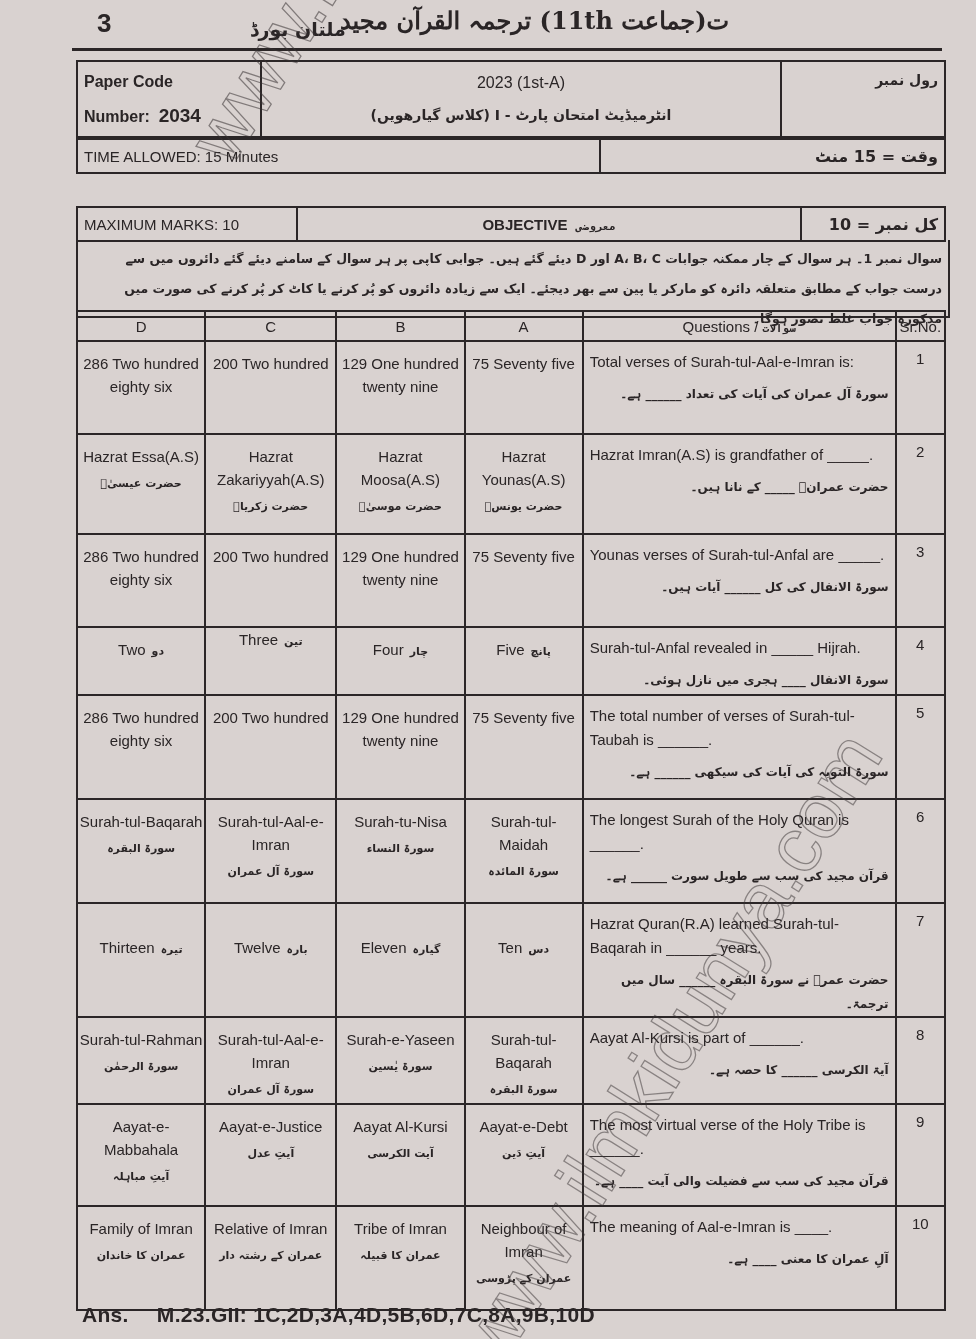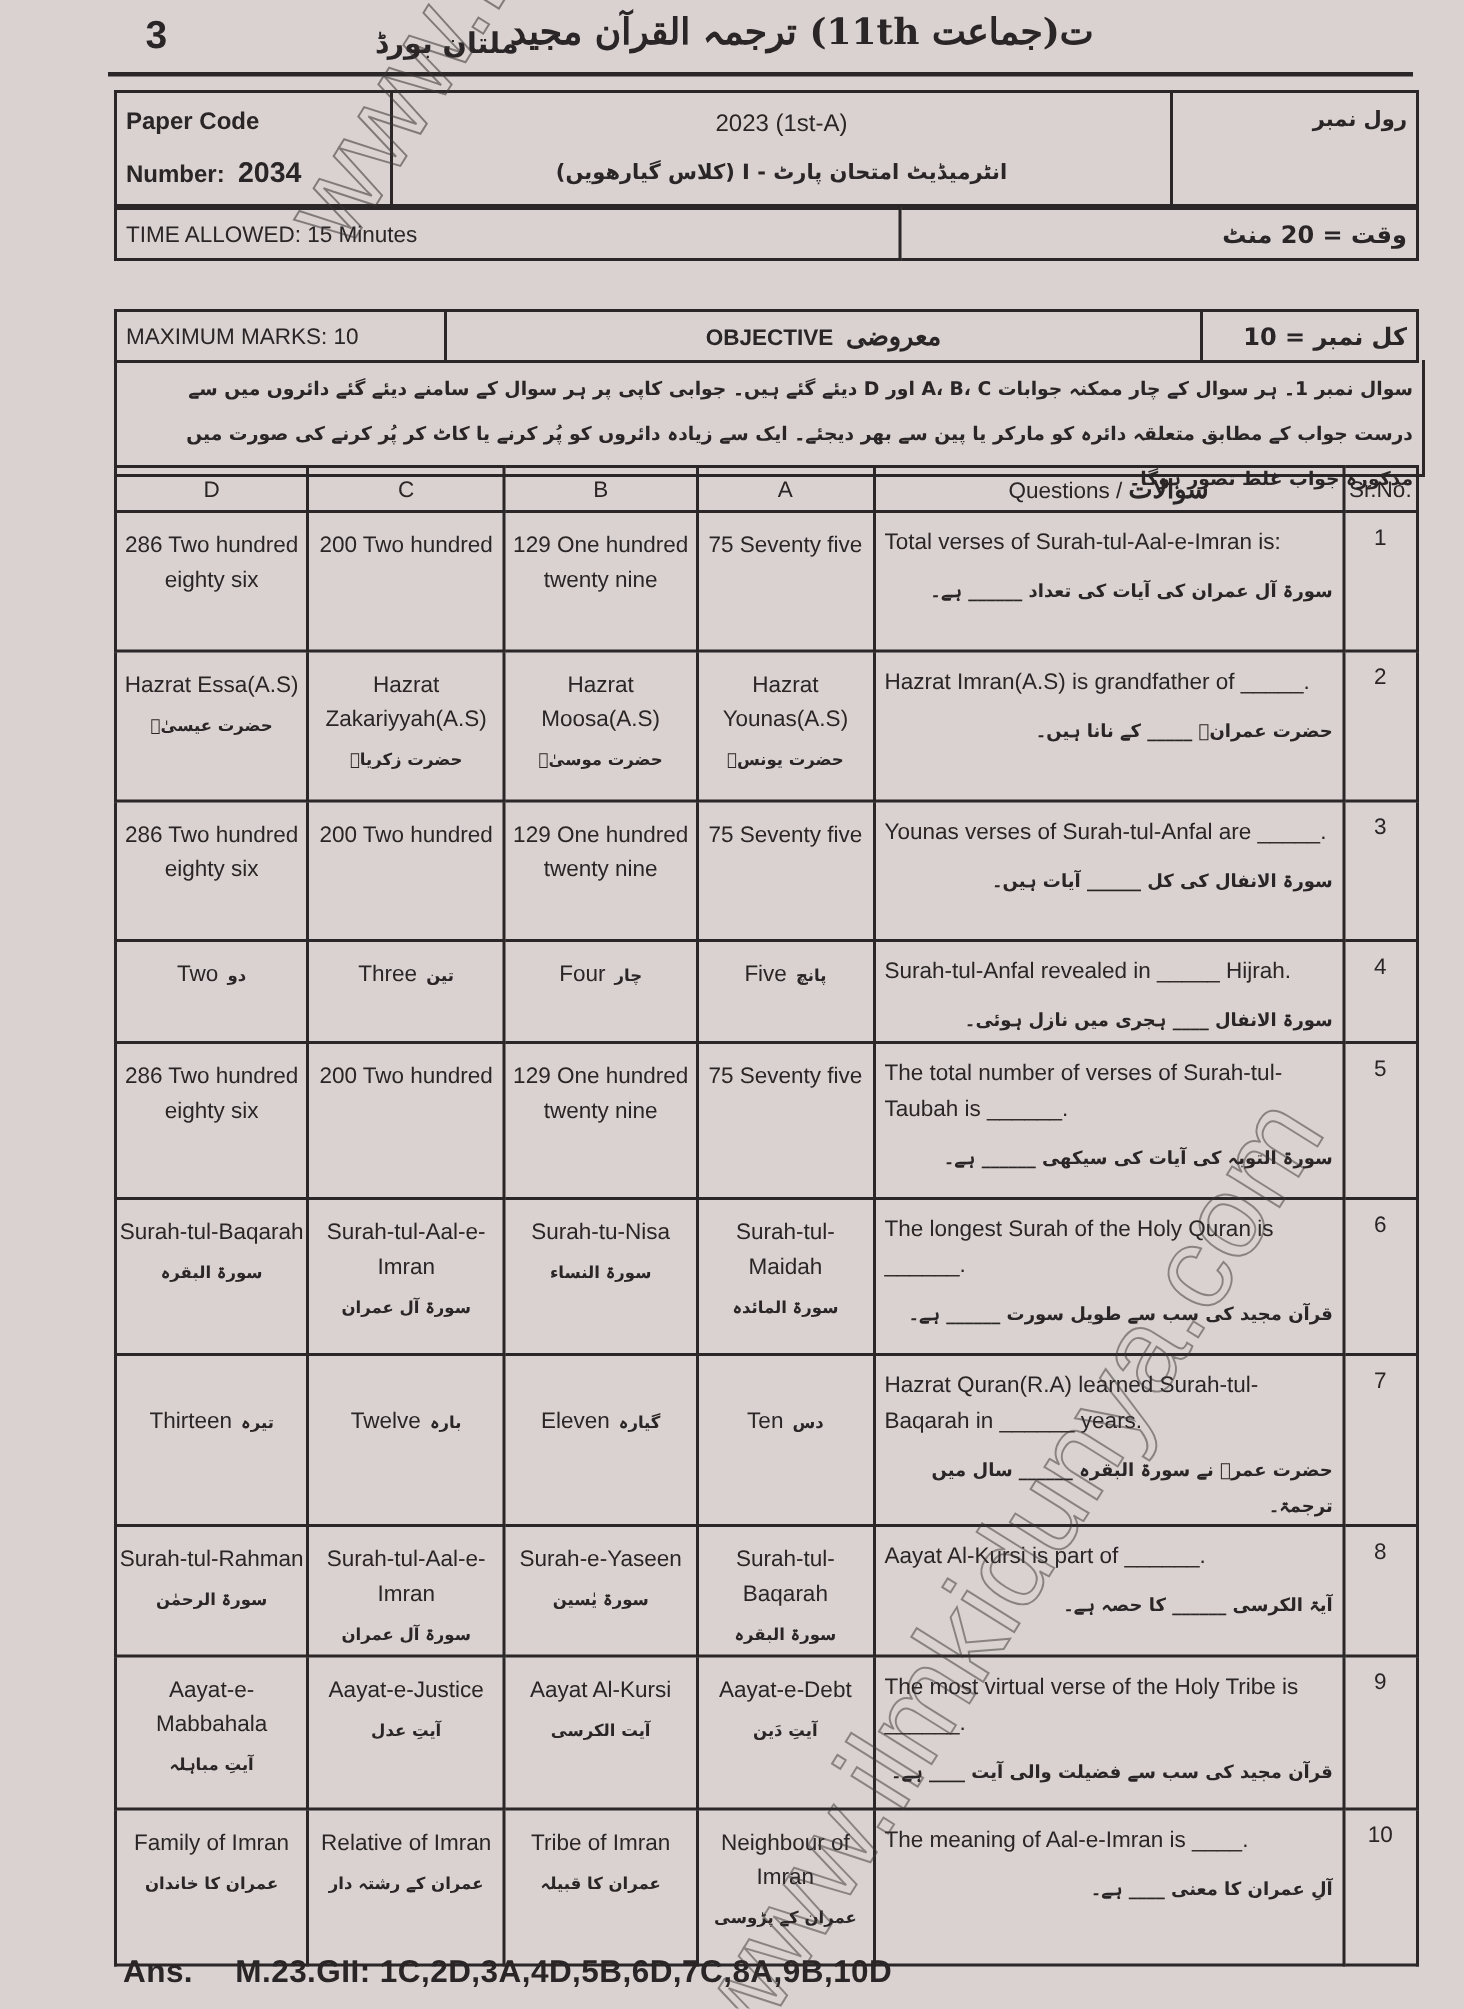--- a/index.html
+++ b/index.html
@@ -24,21 +24,21 @@
 
   .q-table { position:absolute; left:76px; top:310px; width:870px; border-collapse:collapse; table-layout:fixed; }
   .q-table th, .q-table td { border:2px solid #2b2627; font-size:15px; font-weight:normal; vertical-align:top; }
   .q-table th { height:26px; text-align:center; vertical-align:middle; }
   .q-table td.opt { text-align:center; padding-top:10px; line-height:23px; }
   .q-table td.q { text-align:left; padding:8px 6px 0 6px; line-height:24px; }
   .q-table td.sr { text-align:center; padding-top:8px; }
   .q-ur { direction:rtl; text-align:right; font-family:"DejaVu Sans", sans-serif; font-size:12px; font-weight:bold; margin-top:8px; }
   .opt-ur { display:block; font-family:"DejaVu Sans", sans-serif; font-size:11px; font-weight:bold; margin-top:4px; direction:rtl; }
   .opt-ur-inline { font-family:"DejaVu Sans", sans-serif; font-size:11px; font-weight:bold; margin-left:6px; direction:rtl; }
-  .hdr-q-ur { font-family:Liberation Serif, serif; font-size:17px; font-weight:bold; }
+  .hdr-q-ur { font-family:Liberation Mono, monospace; font-size:11px; font-weight:bold; }
 
   .answers { position:absolute; left:82px; top:1303px; font-size:21px; font-weight:bold; letter-spacing:0.3px; }
   .answers .ans-label { margin-right:22px; }
 
   .watermark { position:absolute; left:170px; top:130px; transform:rotate(-58deg); transform-origin:left top; font-size:78px; font-family:"Liberation Sans", sans-serif; color:transparent; -webkit-text-stroke:1.3px #3a3435; opacity:0.55; white-space:nowrap; pointer-events:none; }
   .watermark2 { position:absolute; left:440px; top:1330px; transform:rotate(-58deg); transform-origin:left top; font-size:78px; color:transparent; -webkit-text-stroke:1.3px #3a3435; opacity:0.5; white-space:nowrap; pointer-events:none; }
 </style>
 </head>
 <body>
 
@@ -64,21 +64,21 @@
       <div class="ur">رول نمبر</div>
     </td>
   </tr>
 </tbody>
   </table>
 
 <table class="hdr-table" style="top:138px">
   <tbody>
   <tr style="height:34px">
     <td style="font-size:15px">TIME ALLOWED: 15 Minutes</td>
-    <td class="ur">وقت = 20 منٹ</td>
+    <td class="ur">وقت = 15 منٹ</td>
   </tr>
 </tbody>
   </table>
 
 <table class="hdr-table" style="top:206px">
   <tbody>
       <tr style="height:34px">
     <td style="width:206px;font-size:15px">MAXIMUM MARKS: 10</td>
     <td style="text-align:center;font-weight:bold;font-size:15px">
       <span>OBJECTIVE</span>&nbsp;&nbsp;<span class="hdr-q-ur">معروضی</span>
@@ -138,21 +138,21 @@
         <td class="opt"><span>129 One hundred twenty nine</span></td>
         <td class="opt"><span>75 Seventy five</span></td>
         <td class="q">
           <div>Younas verses of Surah-tul-Anfal are _____.</div>
           <div class="q-ur">سورۃ الانفال کی کل ______ آیات ہیں۔</div>
         </td>
         <td class="sr">3</td>
       </tr>
       <tr style="height: 68px;">
         <td class="opt" style="padding-top: 10px;"><span>Two</span><span class="opt-ur-inline">دو</span></td>
-        <td class="opt" style="padding-top: 10px;"><span>Three</span><span class="opt-ur-inline">تین</span></td>
+        <td class="opt" style="padding-top: 0;"><span>Three</span><span class="opt-ur-inline">تین</span></td>
         <td class="opt" style="padding-top: 10px;"><span>Four</span><span class="opt-ur-inline">چار</span></td>
         <td class="opt" style="padding-top: 10px;"><span>Five</span><span class="opt-ur-inline">پانچ</span></td>
         <td class="q">
           <div>Surah-tul-Anfal revealed in _____ Hijrah.</div>
           <div class="q-ur">سورۃ الانفال ____ ہجری میں نازل ہوئی۔</div>
         </td>
         <td class="sr">4</td>
       </tr>
       <tr style="height: 104px;">
         <td class="opt"><span>286 Two hundred eighty six</span></td>

